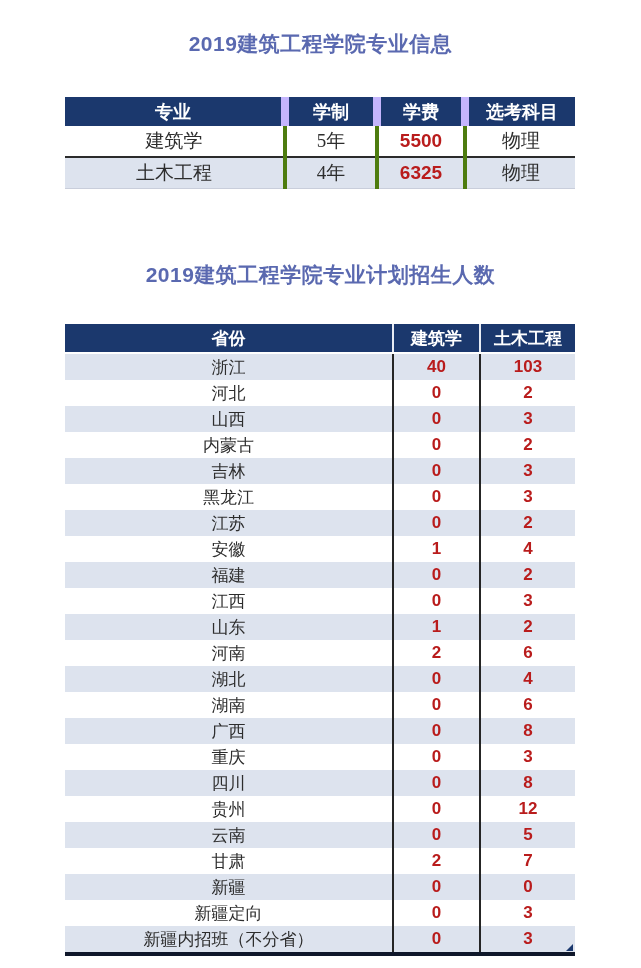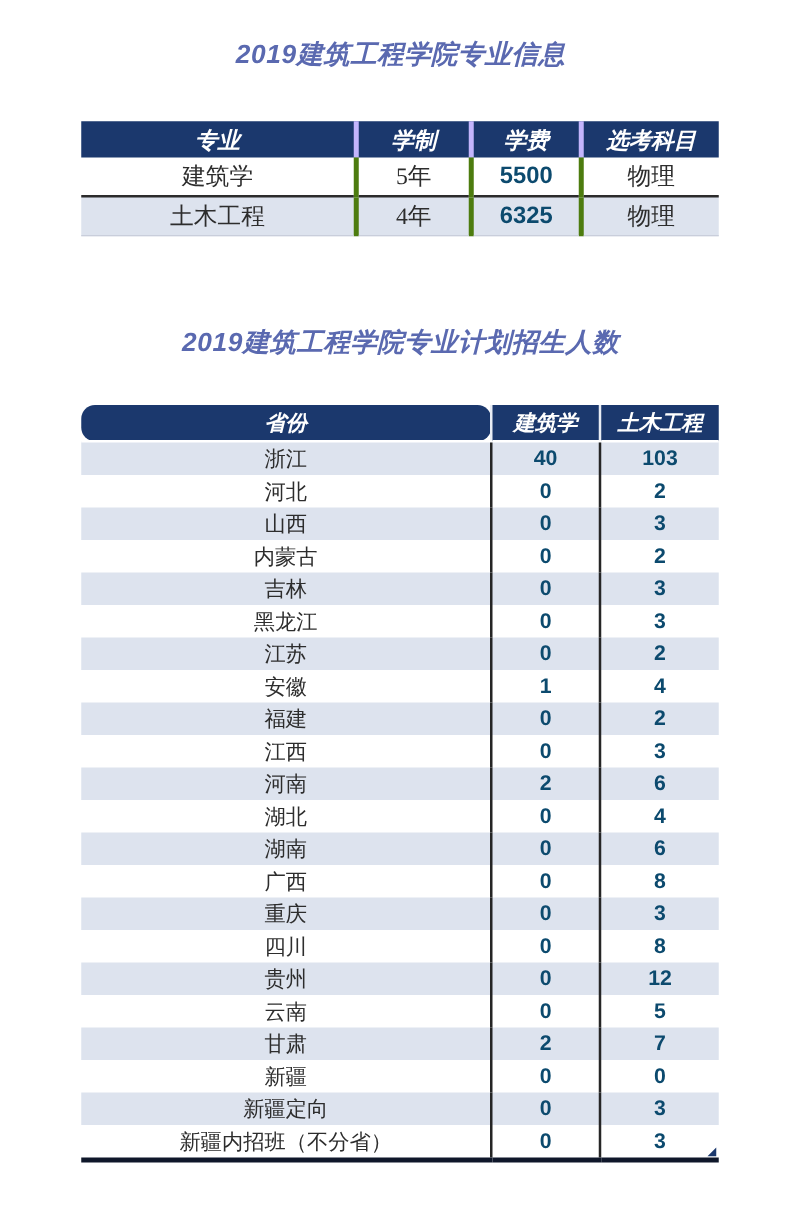--- a/index.html
+++ b/index.html
@@ -20,74 +20,72 @@
   .section-title {
     margin: 0;
     padding-top: 31px;
     font-size: 21px;
     line-height: 26px;
     font-weight: bold;
     text-align: center;
     color: var(--title-color, #5a69b0);
     font-family: "Liberation Sans", sans-serif;
     letter-spacing: 0.5px;
-    font-style: italic;
   }
   .section-title.second {
     padding-top: 0;
     margin-top: 73px;
   }
   table.tbl {
     border-collapse: collapse;
     table-layout: fixed;
     margin-left: 65px;
     width: 510px;
     font-family: "Liberation Serif", serif;
     color: #2d2d2d;
   }
   .tbl th {
     background: var(--header-bg, #1b386d);
     color: var(--header-text, #ffffff);
     font-weight: bold;
     padding: 0;
     text-align: center;
-    font-style: italic;
   }
   .tbl td {
     padding: 0;
     text-align: center;
   }
   
-  .t1 th { height: 29px; font-size: 18px; border-left: 4px solid #c4b5fd; }
+  .t1 th { height: 29px; font-size: 18px; border-left: 8px solid #c4b5fd; }
   .t1 th:first-child { border-left: none; }
   .t1 td { height: 30px; font-size: 19px; border-left: 4px solid #4d7c0f; }
   .t1 td:first-child { border-left: none; }
   .t1 tbody tr:first-child td { border-bottom: 2px solid #2b2b2b; }
   .t1 tbody tr:last-child { background: var(--row-alt, #dde3ee); }
   .t1 tbody tr:last-child td { border-bottom: 1px solid #c9cedb; }
   .t1 col.c0 { width: 220px; }
   .t1 col.c1 { width: 92px; }
   .t1 col.c2 { width: 88px; }
   .t1 col.c3 { width: 110px; }
   
   .t2-wrap { position: relative; margin-top: 36px; width: 641px; }
   .t2 th { height: 28px; font-size: 17px; border-left: 2px solid #e8ecf4; border-bottom: 2px solid #ffffff; }
-  .t2 th:first-child { border-left: none; border-radius: 11px; }
+  .t2 th:first-child { border-left: none; }
   .t2 td { height: 26px; font-size: 17px; border-left: 2px solid #252525; }
   .t2 td:first-child { border-left: none; }
   .t2 tbody tr:nth-child(odd) { background: var(--row-alt, #dde3ee); }
   .t2 tbody tr:last-child td { border-bottom: 4px solid #0f172a; }
   .t2 col.c0 { width: 328px; }
   .t2 col.c1 { width: 87px; }
   .t2 col.c2 { width: 95px; }
   .num {
     font-family: "Liberation Sans", sans-serif;
     font-weight: 600;
     font-size: 16px;
-    color: #0c4a6e;
+    color: #b91c1c;
     margin-left: 20px;
   }
   .corner-marker {
     position: absolute;
     right: 68px;
     bottom: 5px;
     width: 0;
     height: 0;
     border-bottom: 7px solid #1b386d;
     border-left: 7px solid transparent;
@@ -202,20 +200,25 @@
     <td class="num">0</td>
     <td class="num">2</td>
   </tr>
 
   <tr>
     <td>江西</td>
     <td class="num">0</td>
     <td class="num">3</td>
   </tr>
 
+  <tr>
+    <td>山东</td>
+    <td class="num">1</td>
+    <td class="num">2</td>
+  </tr>
 
   <tr>
     <td>河南</td>
     <td class="num">2</td>
     <td class="num">6</td>
   </tr>
 
   <tr>
     <td>湖北</td>
     <td class="num">0</td>

